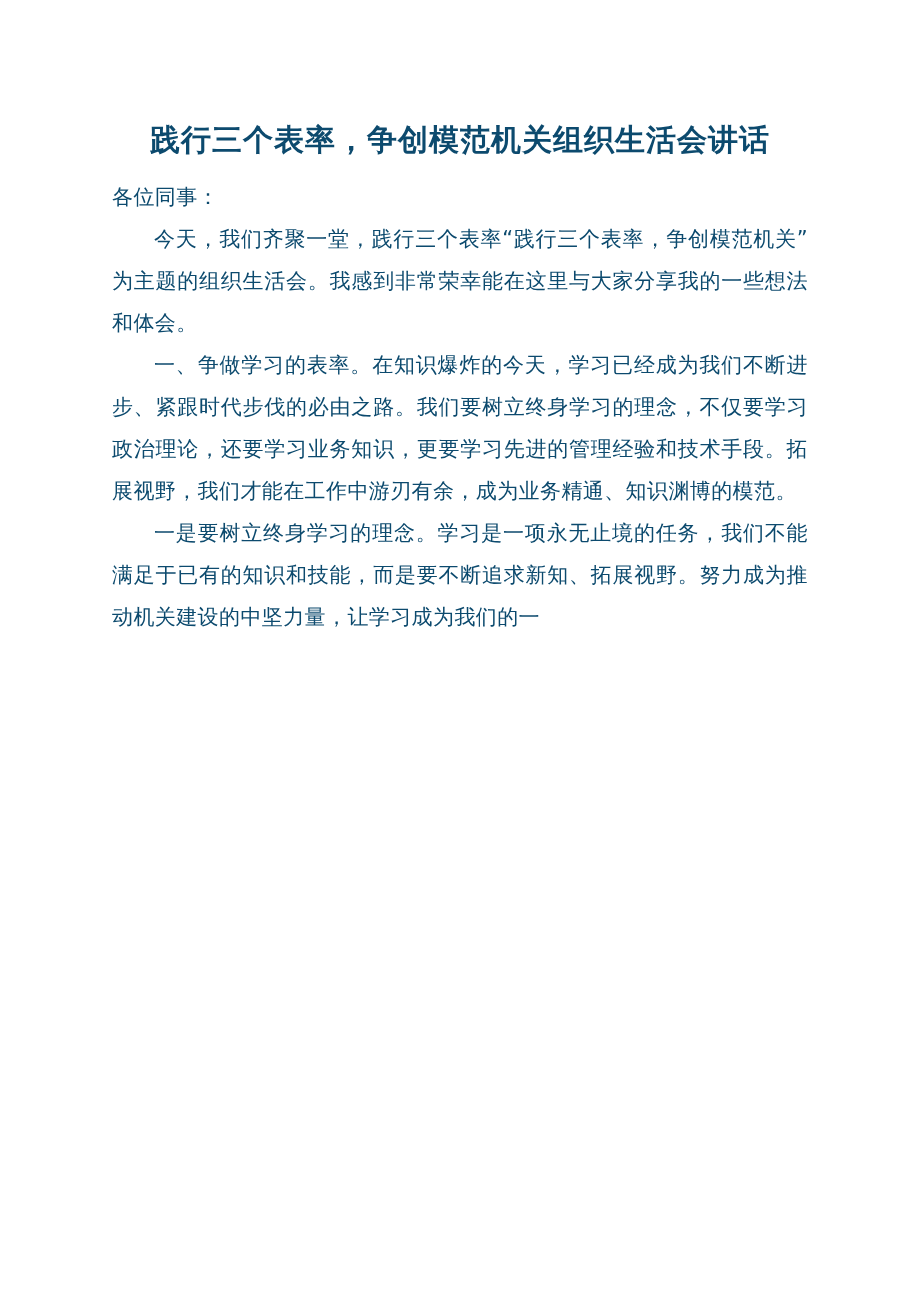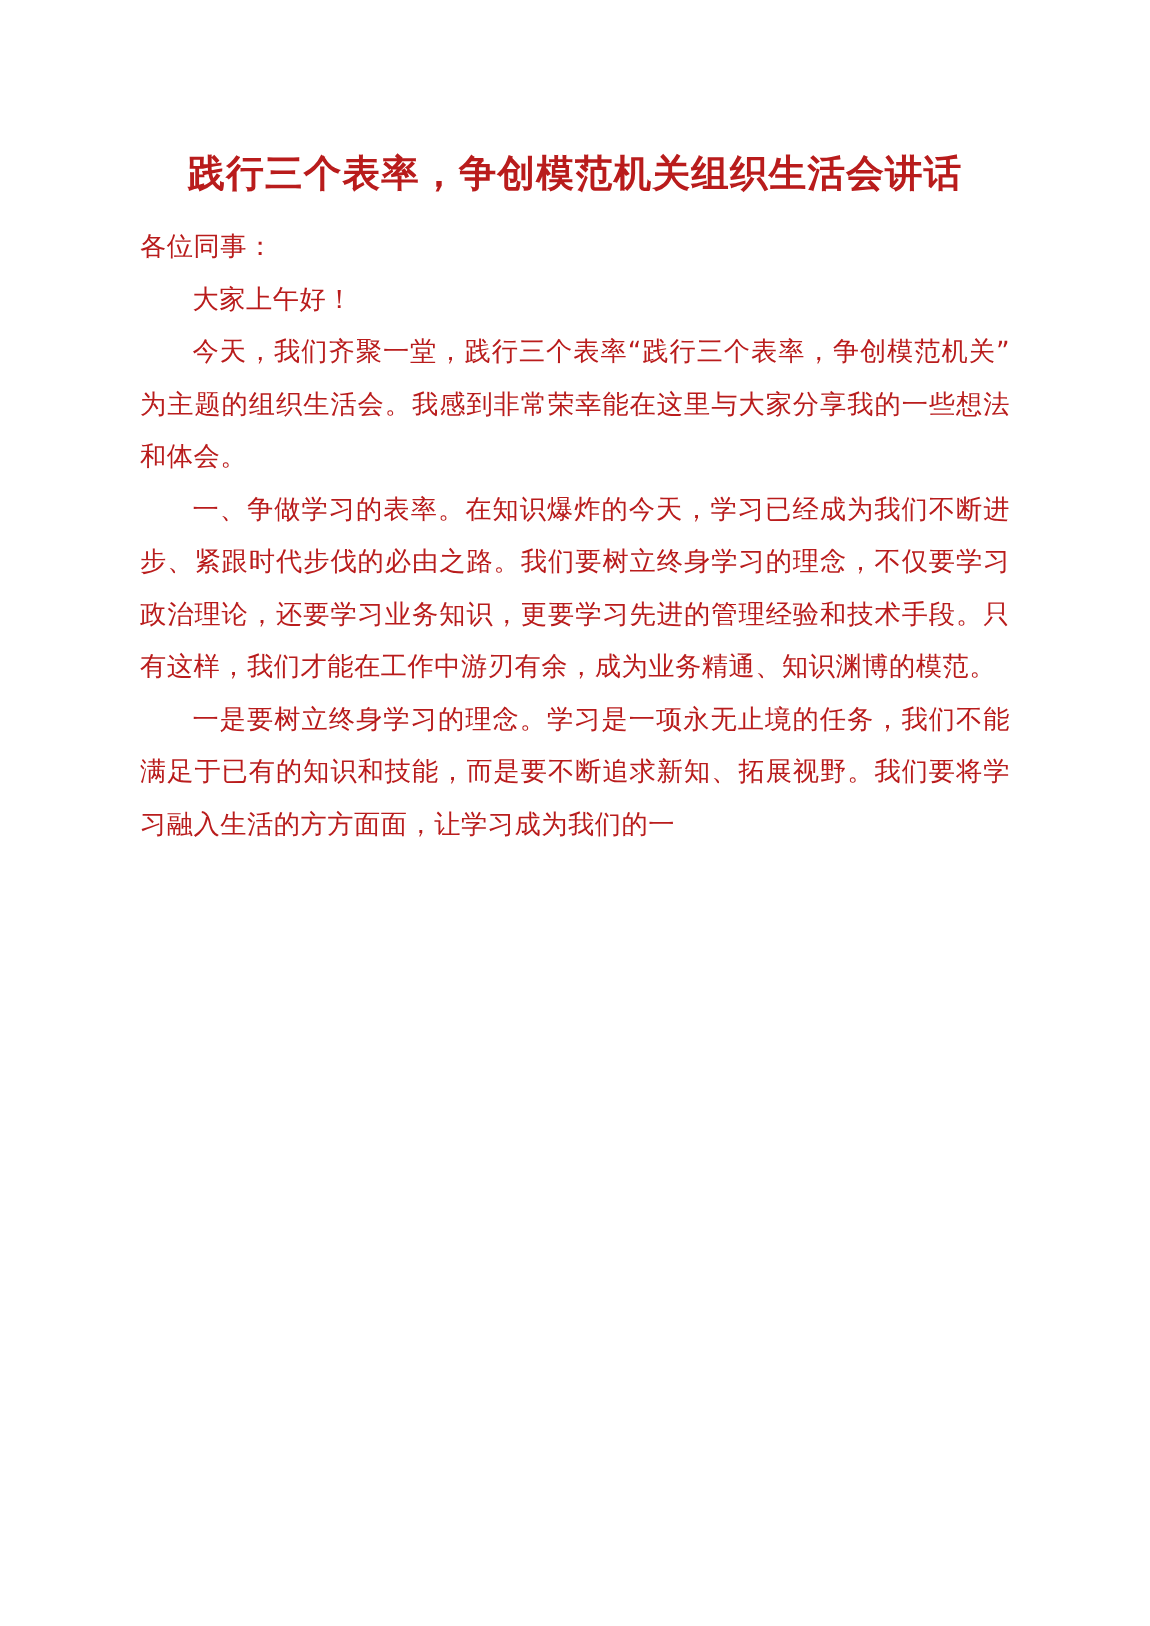--- a/index.html
+++ b/index.html
@@ -8,21 +8,21 @@
     background: #ffffff;
   }
   .page {
     position: relative;
     width: 920px;
     height: 1301px;
     background: #ffffff;
     box-sizing: border-box;
     padding: 112px 112px 60px 112px;
     font-family: "Liberation Serif", "DejaVu Serif", serif;
-    color: #b91c1c;
+    color: #0c4a6e;
     overflow: hidden;
   }
   .doc-title {
     font-family: "DejaVu Sans", "Liberation Sans", sans-serif;
     font-size: 30px;
     font-weight: 700;
     text-align: center;
     line-height: 1.85;
     letter-spacing: 1px;
     margin: 0 0 8px 0;
@@ -50,22 +50,21 @@
 </style>
 </head>
 <body>
 
 <div class="page">
 
   <h1 class="doc-title">践行三个表率，争创模范机关组织生活会讲话</h1>
 
   <p class="body-text p-noindent salutation">各位同事：</p>
 
-  <p class="body-text p-indent">大家上午好！</p>
 
   <p class="body-text p-indent">今天，我们齐聚一堂，践行三个表率“践行三个表率，争创模范机关”为主题的组织生活会。我感到非常荣幸能在这里与大家分享我的一些想法和体会。</p>
 
 
-  <p class="body-text p-indent">一、争做学习的表率。在知识爆炸的今天，学习已经成为我们不断进步、紧跟时代步伐的必由之路。我们要树立终身学习的理念，不仅要学习政治理论，还要学习业务知识，更要学习先进的管理经验和技术手段。只有这样，我们才能在工作中游刃有余，成为业务精通、知识渊博的模范。</p>
+  <p class="body-text p-indent">一、争做学习的表率。在知识爆炸的今天，学习已经成为我们不断进步、紧跟时代步伐的必由之路。我们要树立终身学习的理念，不仅要学习政治理论，还要学习业务知识，更要学习先进的管理经验和技术手段。拓展视野，我们才能在工作中游刃有余，成为业务精通、知识渊博的模范。</p>
 
-  <p class="body-text p-indent">一是要树立终身学习的理念。学习是一项永无止境的任务，我们不能满足于已有的知识和技能，而是要不断追求新知、拓展视野。我们要将学习融入生活的方方面面，让学习成为我们的一</p>
+  <p class="body-text p-indent">一是要树立终身学习的理念。学习是一项永无止境的任务，我们不能满足于已有的知识和技能，而是要不断追求新知、拓展视野。努力成为推动机关建设的中坚力量，让学习成为我们的一</p>
 
 </div>
 
 </body></html>

